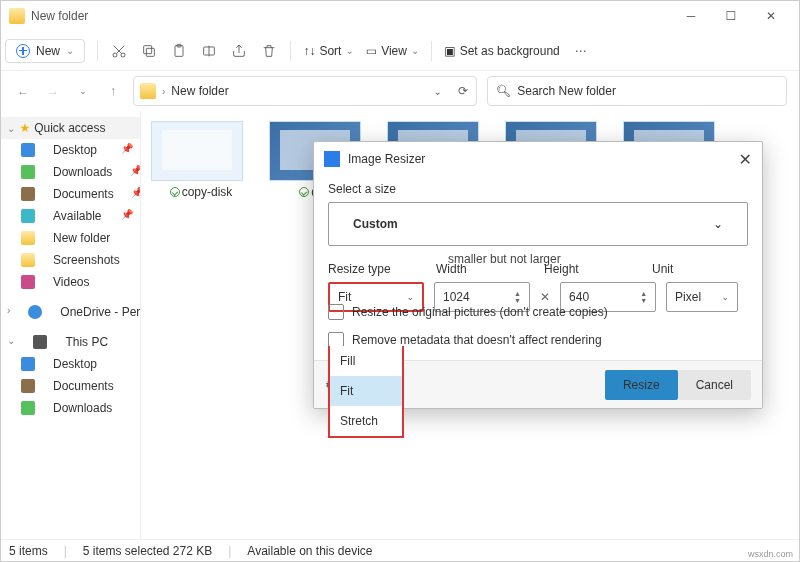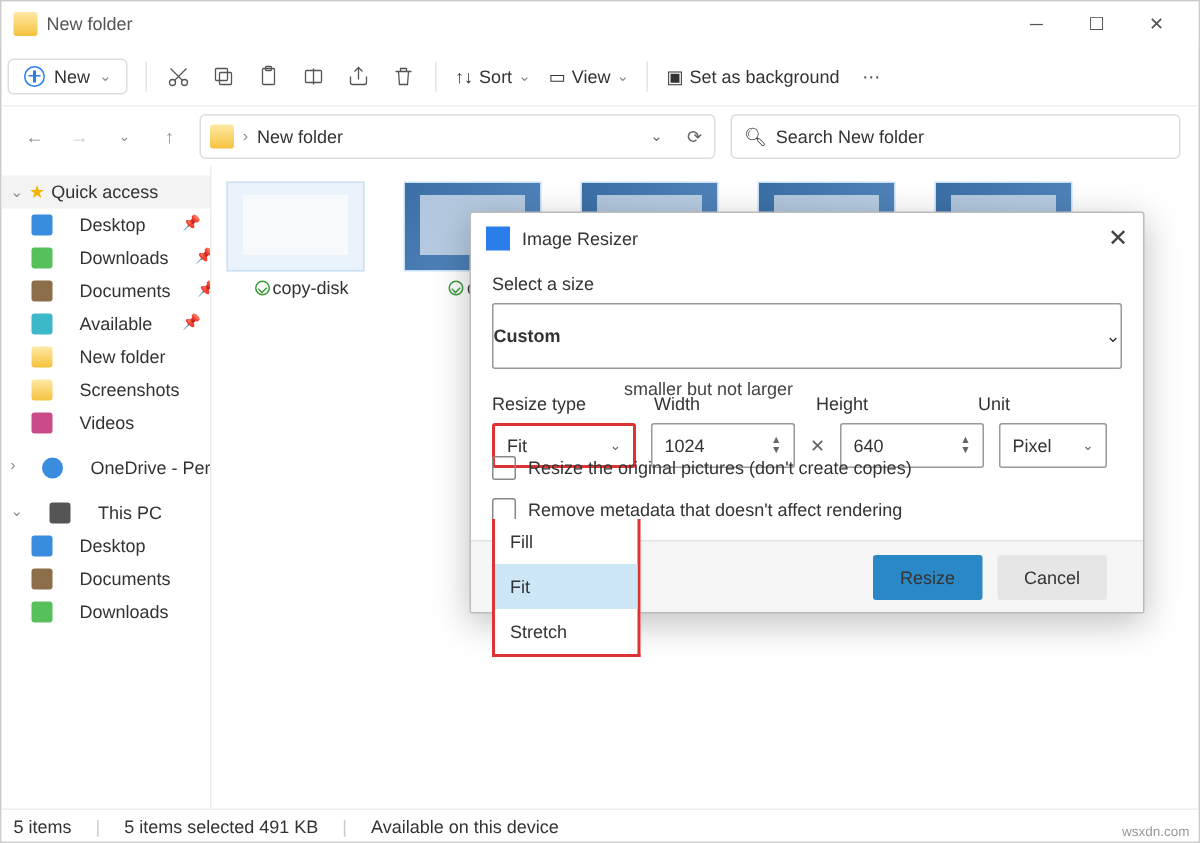--- a/index.html
+++ b/index.html
@@ -53,42 +53,42 @@
 .greendot{width:10px;height:10px;border:1.5px solid #3a9b3a;border-radius:50%;position:relative}
 .greendot::after{content:"";position:absolute;left:2px;top:2px;width:3px;height:4px;border-right:1.5px solid #3a9b3a;border-bottom:1.5px solid #3a9b3a;transform:rotate(45deg)}
 .statusbar{position:absolute;bottom:0;left:0;right:0;height:22px;border-top:1px solid #eee;display:flex;align-items:center;padding:0 8px;gap:16px;font-size:11px;color:#444;background:#fff}
 .statusbar .sep{color:#ccc}
 
 .dialog{position:absolute;left:312px;top:140px;width:450px;background:#fff;border:1px solid #bbb;box-shadow:0 6px 24px rgba(0,0,0,.25);border-radius:2px}
 .dlg-title{height:34px;display:flex;align-items:center;padding:0 10px;gap:8px}
 .dlg-title .close{margin-left:auto;font-size:16px;color:#444}
 .dlg-ico{width:16px;height:16px;background:#2b7de9}
 .dlg-body{padding:6px 14px 12px 14px}
-.sizebox{margin-top:6px;border:1px solid #999;border-radius:2px;height:44px;display:flex;align-items:center;padding:0 0;justify-content:space-between}
+.sizebox{margin-top:6px;border:1px solid #999;border-radius:2px;height:44px;display:flex;align-items:center;padding:0 24px;justify-content:space-between}
 .sizebox b{font-weight:600}
 .row-labels{display:flex;margin-top:16px;gap:12px}
 .row-labels>div:nth-child(1){width:96px}
 .row-labels>div:nth-child(2){width:96px}
 .row-labels>div:nth-child(3){width:96px}
 .row-labels>div:nth-child(4){width:70px}
 .row-inputs{display:flex;align-items:center;margin-top:6px;gap:10px}
 .combo{height:30px;border:1px solid #999;border-radius:2px;display:flex;align-items:center;padding:0 8px;justify-content:space-between}
 .combo .dn{color:#666;font-size:9px}
 .resize-combo{width:96px;border:2px solid #d33}
 .spin{width:96px;display:flex;align-items:center;justify-content:space-between}
 .spin .updn{display:flex;flex-direction:column;font-size:7px;color:#666;line-height:7px}
 .times{color:#666}
 .unit{width:72px}
-.dropdown{position:absolute;left:14px;top:170px;width:99px;border:2px solid #d33;border-top:none;background:#fff}
+.dropdown{position:absolute;left:14px;top:170px;width:76px;border:2px solid #d33;border-top:none;background:#fff}
 .dditem{padding:8px 10px}
 .dditem.sel{background:#cde7f7}
 .optline{margin-top:12px;color:#444}
 .chkrow{display:flex;align-items:center;gap:8px;margin-top:12px}
 .chkbox{width:16px;height:16px;border:1px solid #888;border-radius:2px}
-.dlg-footer{height:48px;border-top:1px solid #e3e3e3;background:#f6f6f6;display:flex;align-items:center;padding:0 24px;gap:10px}
+.dlg-footer{height:48px;border-top:1px solid #e3e3e3;background:#f6f6f6;display:flex;align-items:center;padding:0 11px;}
 .gear{color:#555}
 .btn{height:30px;padding:0 18px;border-radius:2px;display:flex;align-items:center}
 .btn-primary{background:#2b88c7;color:#fff;margin-left:auto}
 .btn-sec{background:#e6e6e6}
 .watermark{position:absolute;right:6px;bottom:2px;font-size:9px;color:#999}
 </style>
 </head>
 <body>
 
 <div class="titlebar">
@@ -270,21 +270,21 @@
       <div class="thumb">
           <div class="timg"></div>
         </div>
     </div>
   </div>
 </div>
 
 <div class="statusbar">
   <span>5 items</span>
   <span class="sep">|</span>
-  <span>5 items selected  491 KB</span>
+  <span>5 items selected  272 KB</span>
   <span class="sep">|</span>
   <span>Available on this device</span>
 </div>
 
 <div class="dialog">
   <div class="dlg-title">
     <div class="dlg-ico"></div>
     <span>Image Resizer</span>
     <span class="close">✕</span>
   </div>
@@ -319,21 +319,21 @@
         <span class="dn">⌄</span>
       </div>
     </div>
 
     <div class="dropdown">
       <div class="dditem">Fill</div>
       <div class="dditem sel">Fit</div>
       <div class="dditem">Stretch</div>
     </div>
 
-    <div class="optline" style="margin-left:88px;margin-top:-60px">smaller but not larger</div>
+    <div class="optline" style="margin-left:120px;margin-top:-60px">smaller but not larger</div>
 
     <div class="chkrow" style="margin-top:38px">
       <div class="chkbox"></div>
       <span>Resize the original pictures (don't create copies)</span>
     </div>
     <div class="chkrow">
       <div class="chkbox"></div>
       <span>Remove metadata that doesn't affect rendering</span>
     </div>
   </div>

